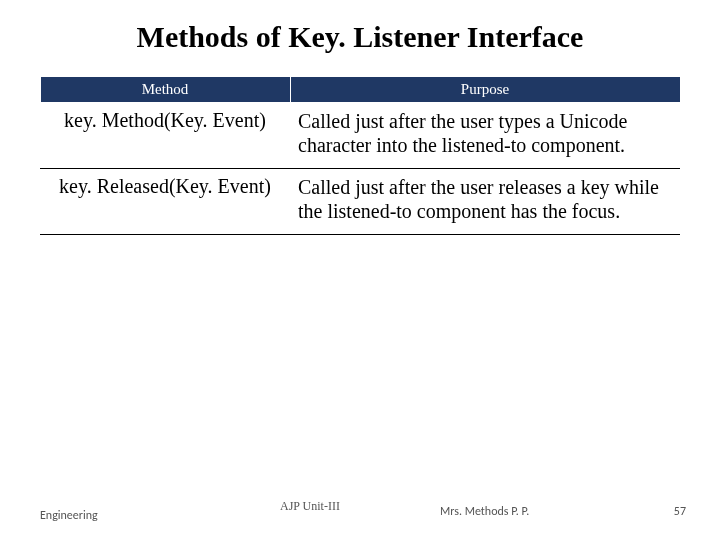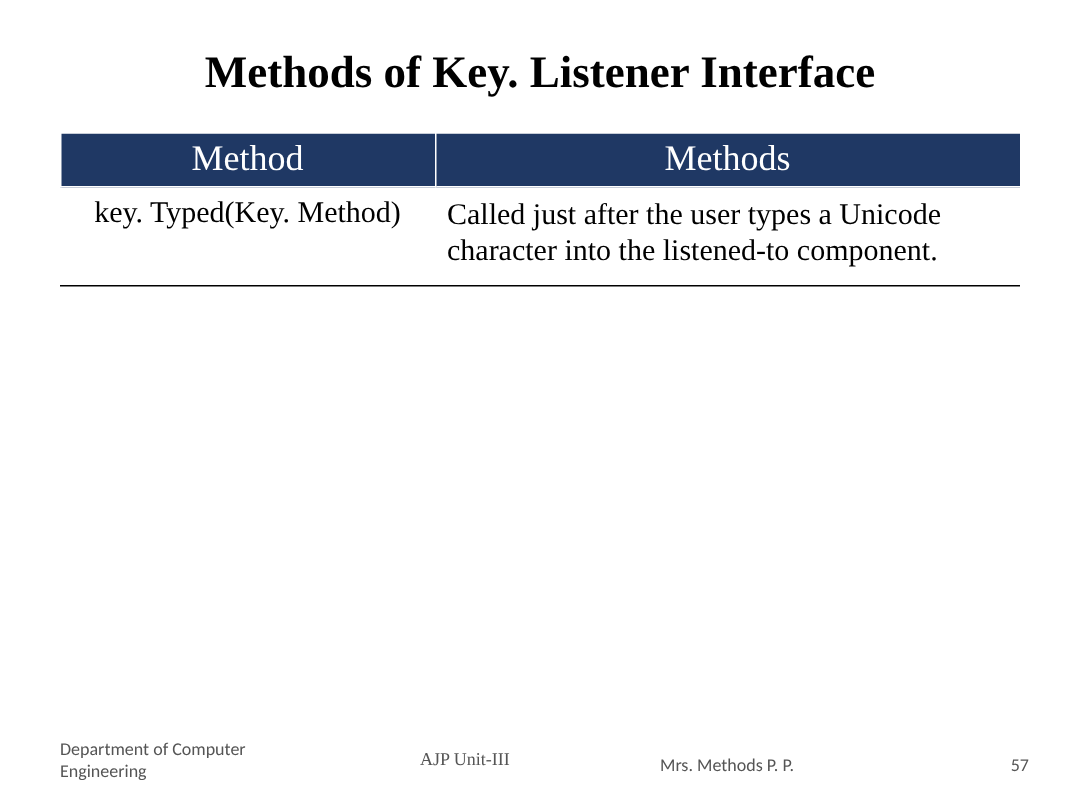--- a/index.html
+++ b/index.html
@@ -7,36 +7,36 @@
   body {
     background: #ffffff;
     font-family: "Times New Roman", Times, serif;
     color: #000;
     position: relative;
   }
   .title {
     text-align: center;
     font-size: 30px;
     font-weight: bold;
-    padding-top: 32px;
+    padding-top: 20px;
     padding-bottom: 22px;
   }
   .table {
     width: 640px;
     margin: 0 auto;
     border-collapse: collapse;
     table-layout: fixed;
   }
   .table col.c1 { width: 250px; }
   .table col.c2 { width: 390px; }
   .table th {
     background: #1f3864;
     color: #ffffff;
     font-weight: normal;
-    font-size: 24px;
+    font-size: 15px;
     text-align: center;
     padding: 4px 6px;
     border: 1px solid #ffffff;
   }
   .table td {
     border-top: 1px solid #000;
     border-bottom: 1px solid #000;
     font-size: 20px;
     padding: 6px 8px 10px 8px;
     vertical-align: top;
@@ -92,32 +92,36 @@
 <div class="title">Methods of Key. Listener Interface</div>
 
 <table class="table">
   <colgroup>
       <col class="c1">
       <col class="c2">
     </colgroup>
   <thead>
     <tr>
       <th>Method</th>
-      <th>Methods</th>
+      <th>Purpose</th>
     </tr>
   </thead>
   <tbody>
     <tr>
-      <td class="method">key. Typed(Key. Method)</td>
+      <td class="method">key. Method(Key. Event)</td>
       <td class="purpose">Called just after the user types a Unicode character into the listened-to component.</td>
+    </tr>
+    <tr>
+      <td class="method">key. Released(Key. Event)</td>
+      <td class="purpose">Called just after the user releases a key while the listened-to component has the focus.</td>
     </tr>
   </tbody>
 </table>
 
 <div class="footer">
   <div class="dept">
-    <span>Department of Computer</span><br>
+    <br>
     <span>Engineering</span>
   </div>
   <div class="unit">AJP Unit-III</div>
   <div class="author">Mrs. Methods P. P.</div>
   <div class="page">57</div>
 </div>
 
 </body></html>

